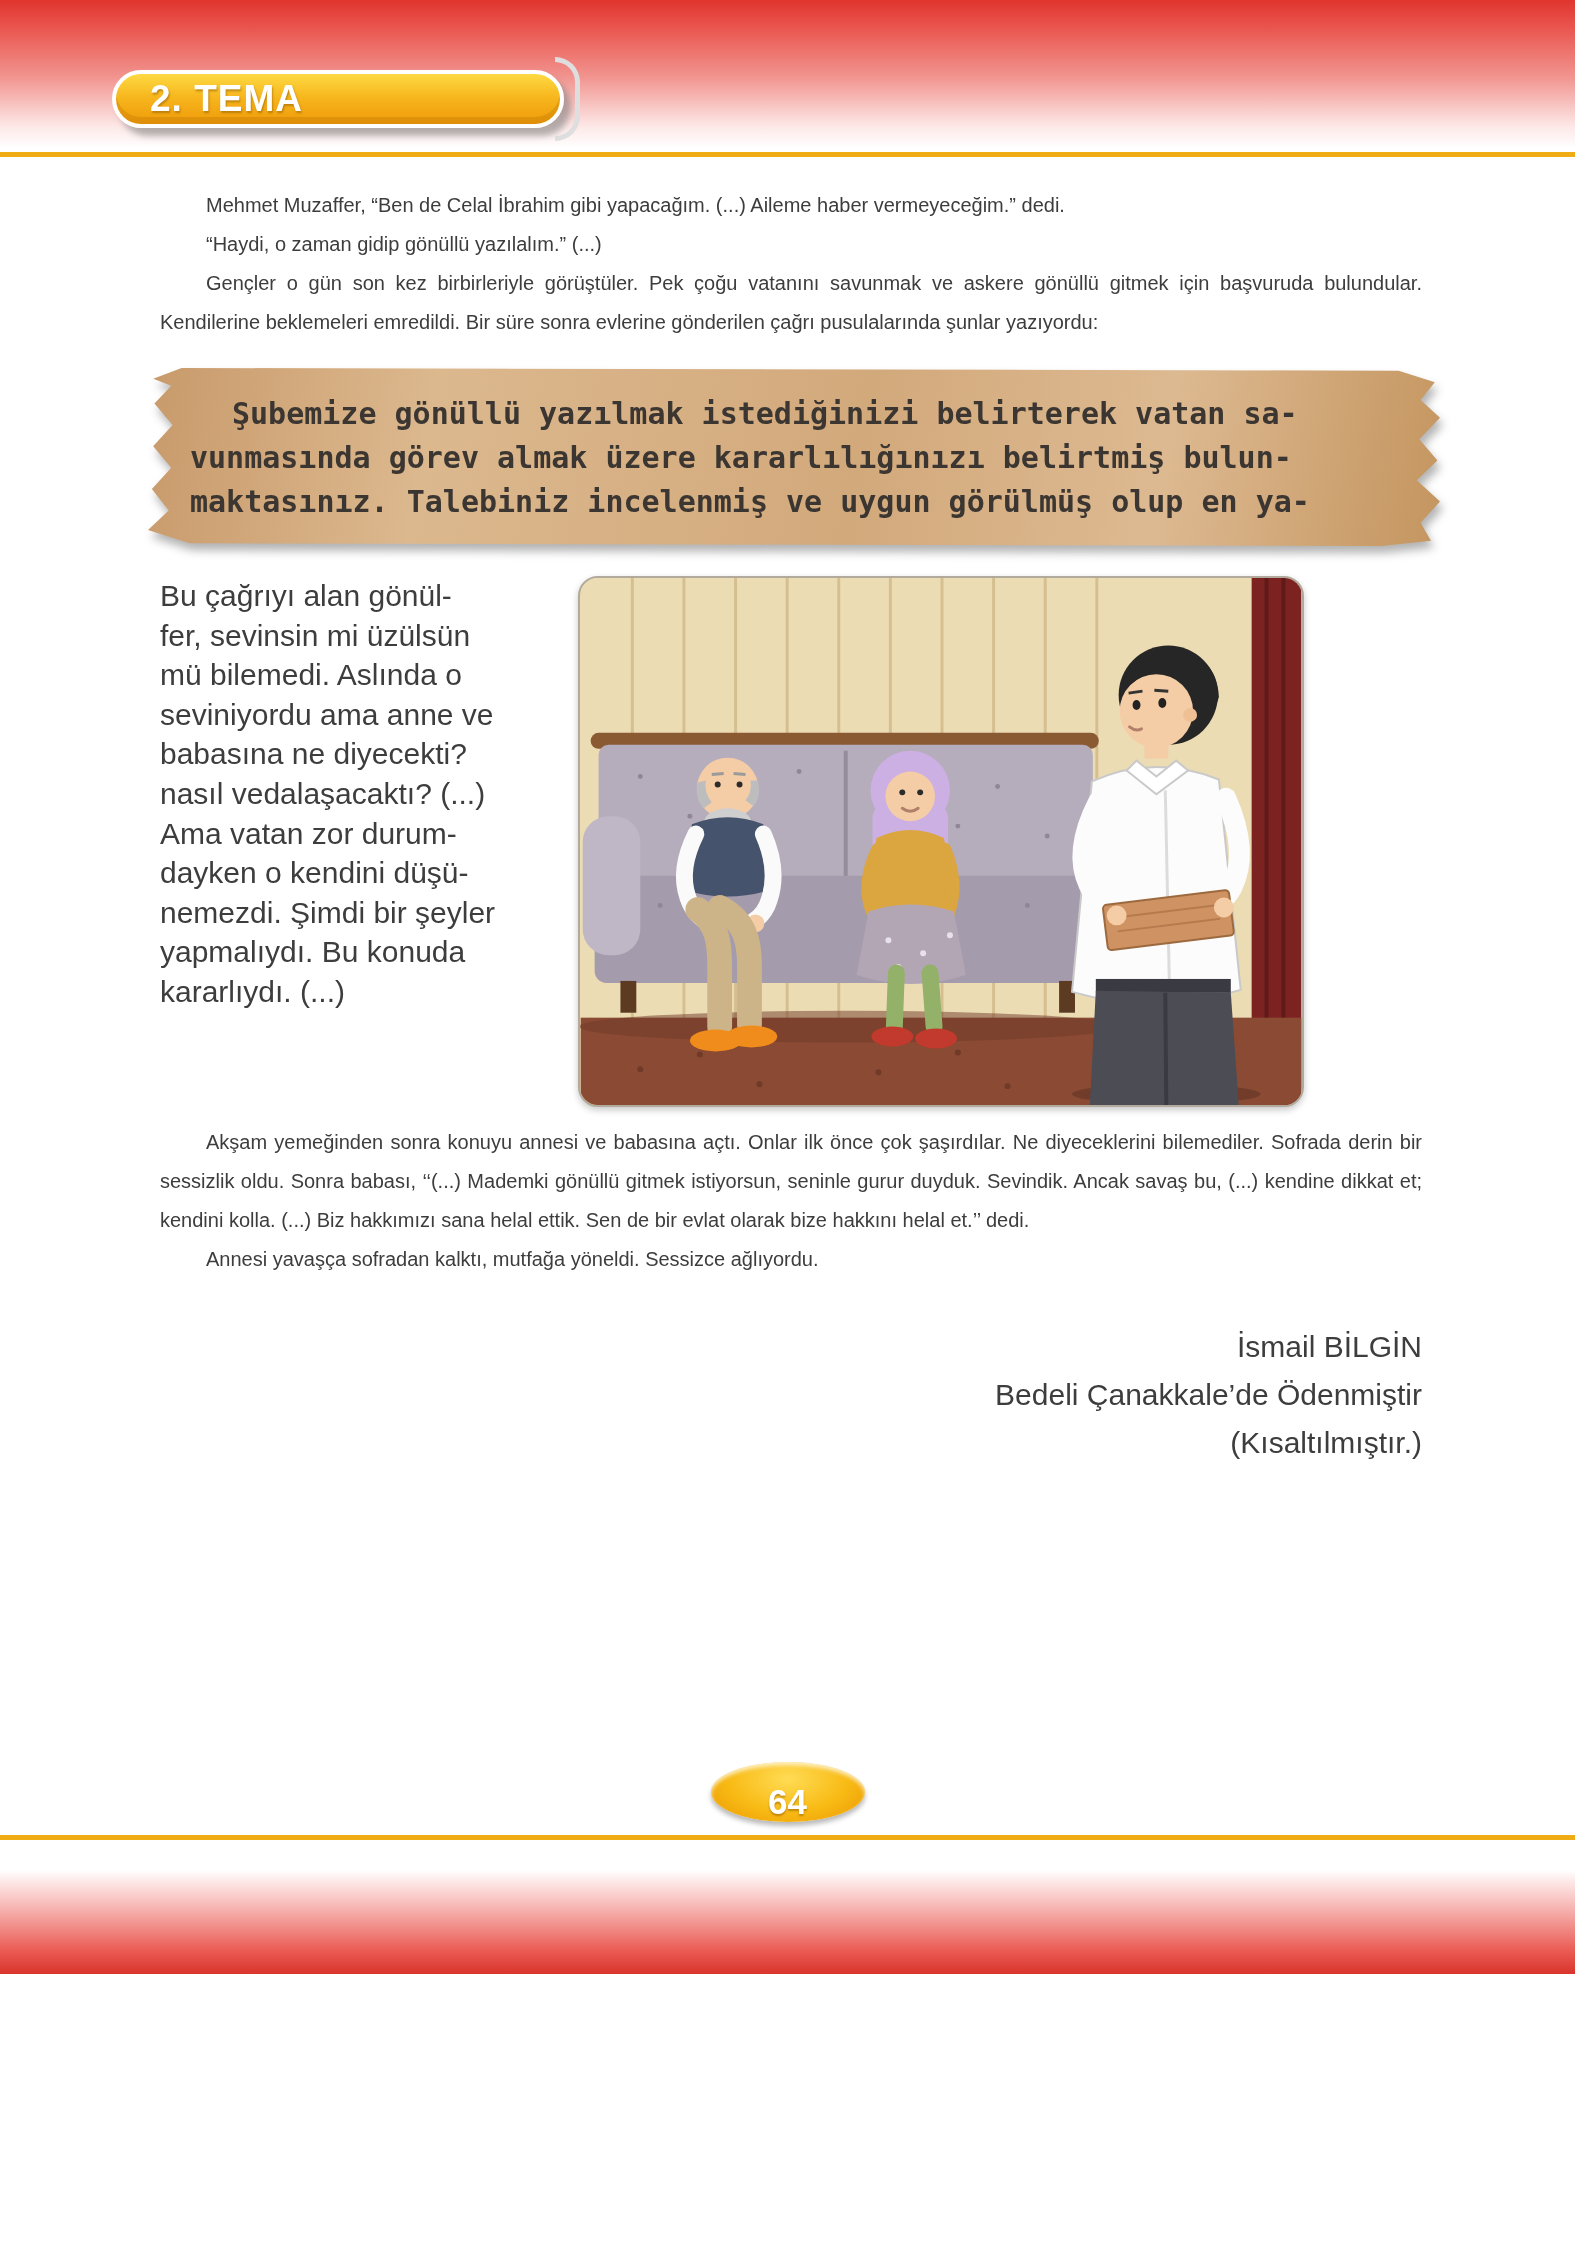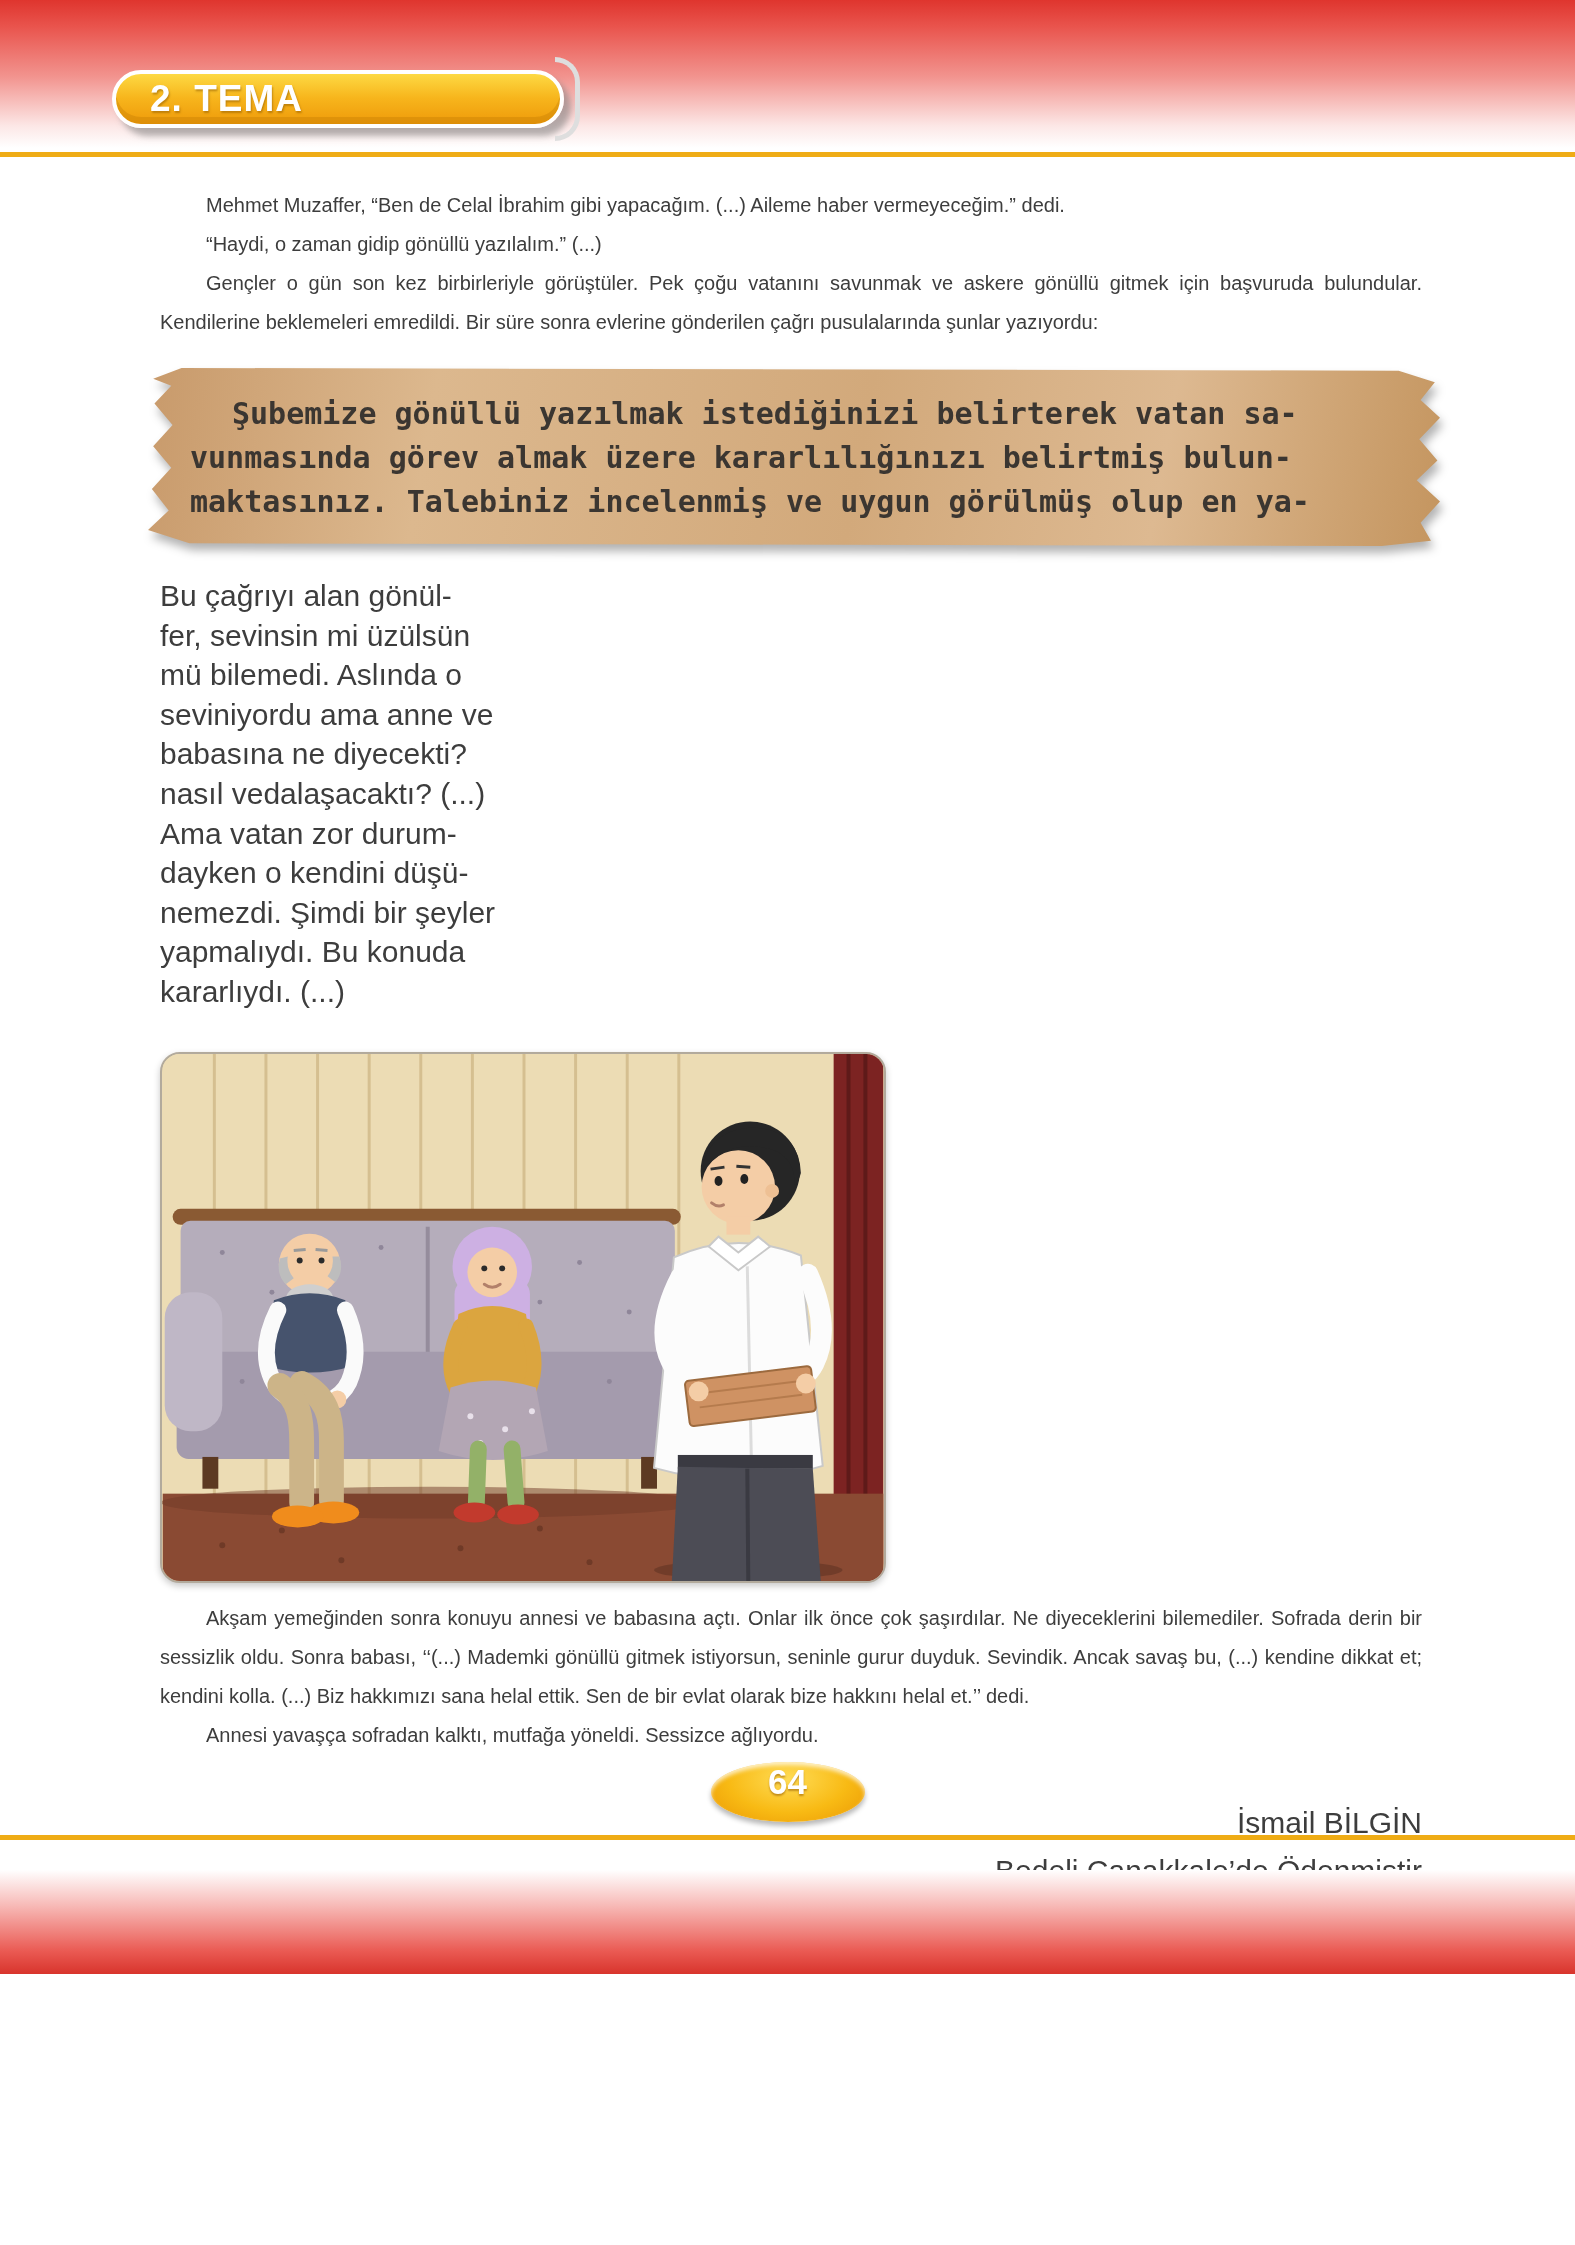--- a/index.html
+++ b/index.html
@@ -51,38 +51,38 @@
       98.4% 40%, 99.8% 52%, 98.2% 63%, 100% 75%, 98.5% 87%, 99.3% 97%, 95.5% 100%,
       3.2% 98.5%, 0% 91%, 1.6% 80%, 0.3% 68%, 1.8% 56%, 0.4% 44%, 1.9% 32%, 0.5% 20%, 1.8% 10%);
     padding:24px 44px 22px 42px;
     font-family:"DejaVu Sans Mono","Liberation Mono",monospace;
     font-weight:bold; font-size:30px; line-height:44px; color:#3b3631;
   }
   .notice .line { white-space:nowrap; }
   .notice .line:first-child { text-indent:42px; }
 
   
-  .figure-row { display:flex; gap:40px; margin:8px 0 16px 0;flex-direction:column; }
+  .figure-row { display:flex; gap:40px; margin:8px 0 16px 0; }
   .side-text { width:378px; font-size:30px; line-height:39.6px; color:#3d3d3d; flex:none; }
   .figure {
     width:726px; height:531px; flex:none; border-radius:20px; overflow:hidden;
     border:2px solid #b2aa9c; box-shadow:0 3px 7px rgba(0,0,0,0.22); background:#ecdcb4;
   }
   .figure svg { display:block; width:100%; height:100%; }
 
   
   .attribution { margin-top:44px; text-align:right; font-size:30px; line-height:48px; }
 
   
   .page-badge {
     position:absolute; left:50%; bottom:152px; transform:translateX(-50%);
     width:154px; height:60px; border-radius:50%;
     background:radial-gradient(ellipse at 50% 28%, #ffdc55 0%, #f8ba14 55%, #ea9703 100%);
     box-shadow:0 4px 5px rgba(0,0,0,0.28), inset 0 3px 4px rgba(255,255,255,0.75);
-    display:flex; align-items:flex-start; justify-content:center;
+    display:flex; align-items:flex-end; justify-content:center;
   }
   .page-number { font-size:35px; font-weight:bold; color:#ffffff; text-shadow:0 2px 2px rgba(150,90,0,0.55); }
   .footer-rule { position:absolute; bottom:134px; left:0; right:0; height:5px; background:#efac15; }
   .footer-gradient {
     position:absolute; bottom:0; left:0; right:0; height:104px;
     background:linear-gradient(180deg,#ffffff 0%, #f7b8b5 35%, #ea5a53 78%, #d8342c 100%);
   }
 </style>
 </head>
 <body>

